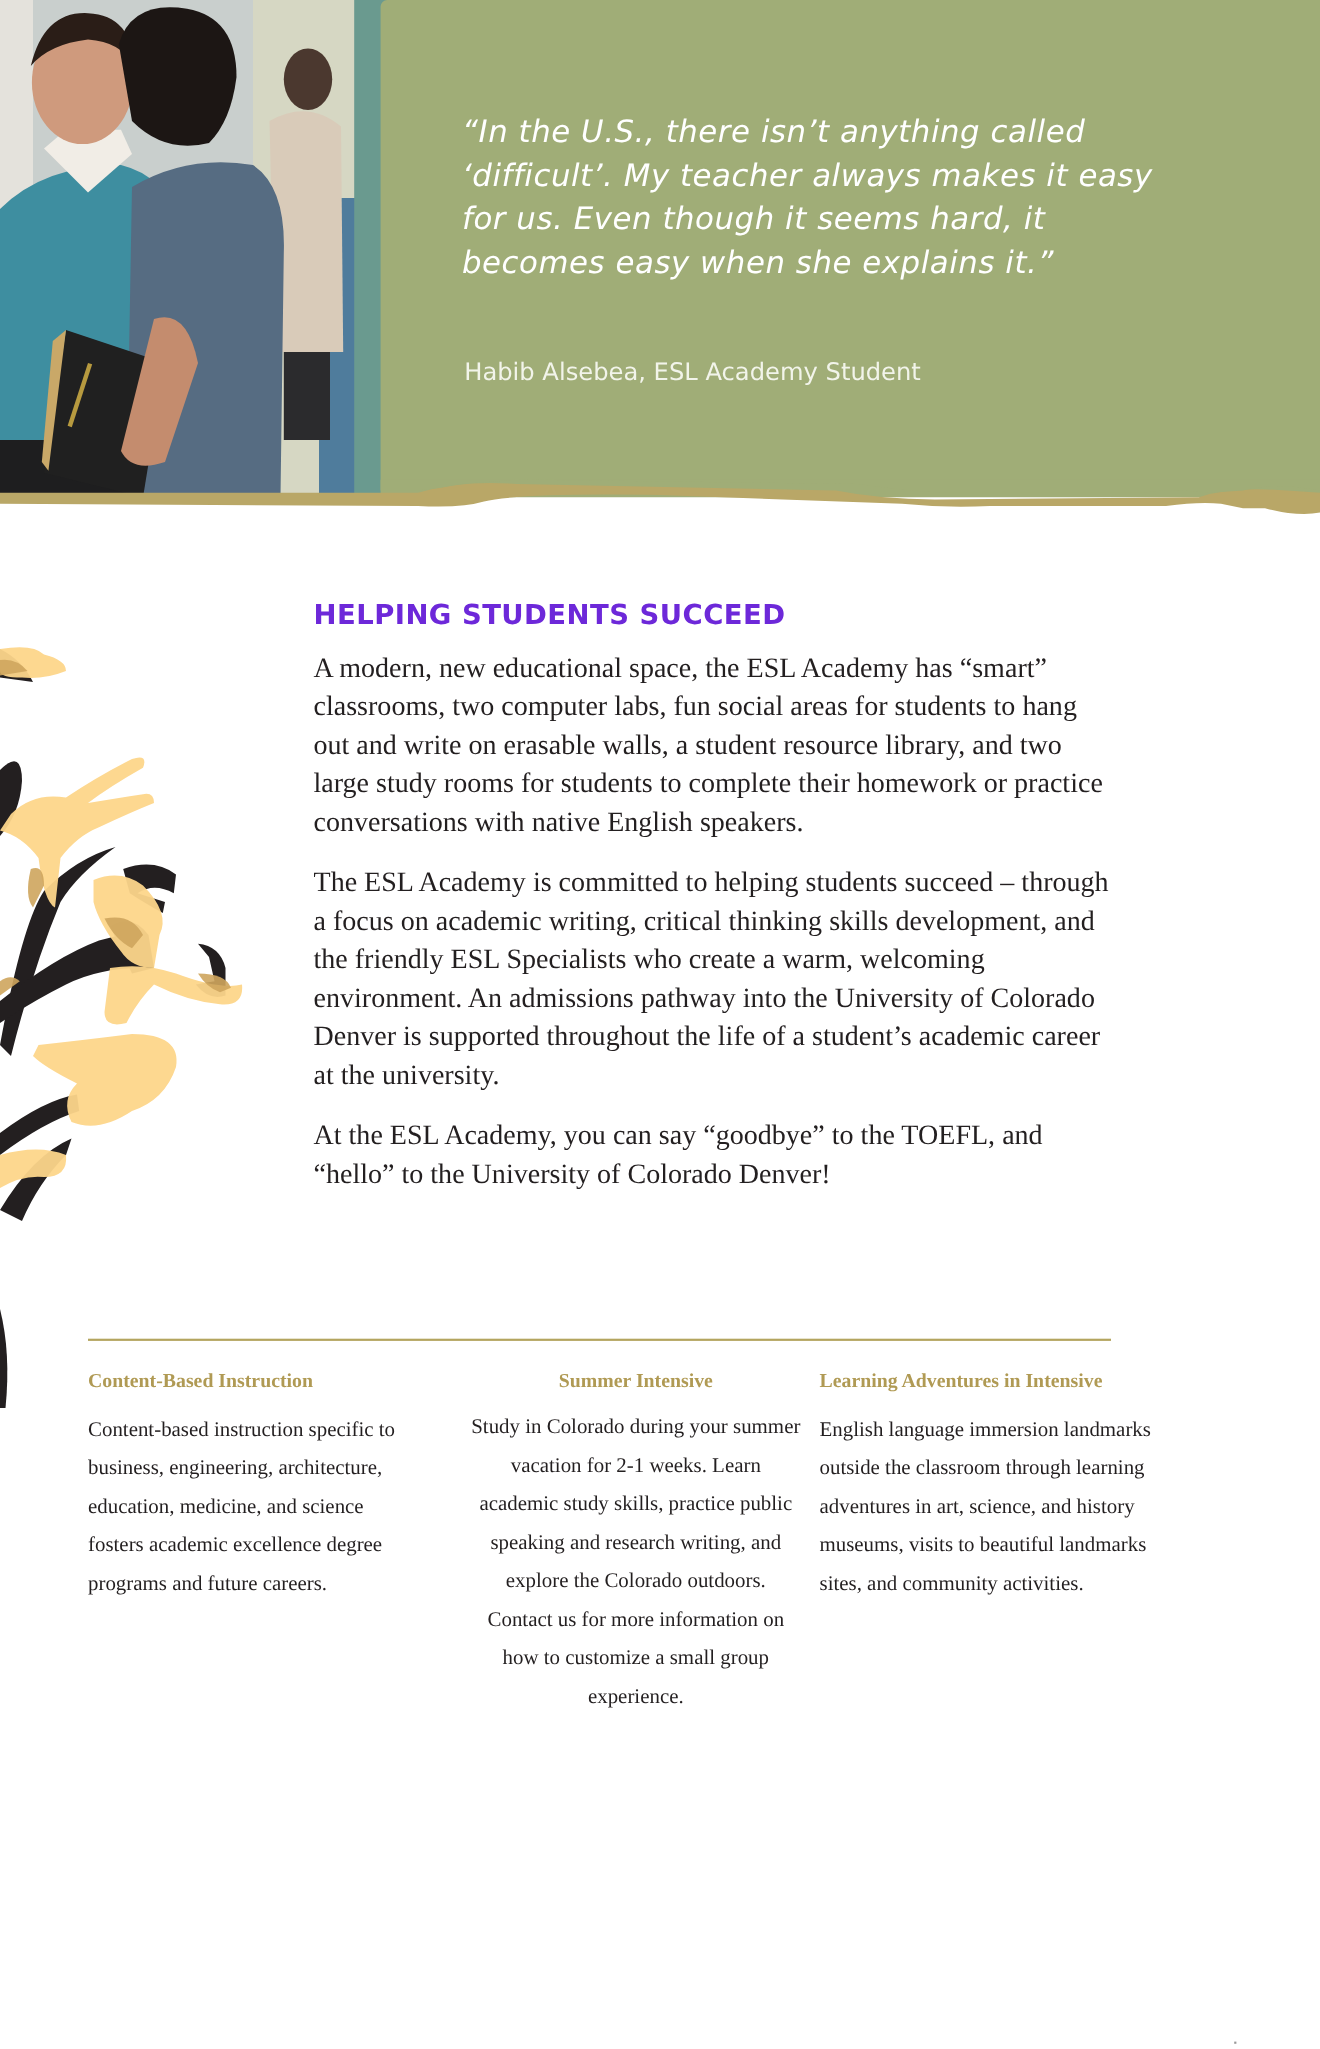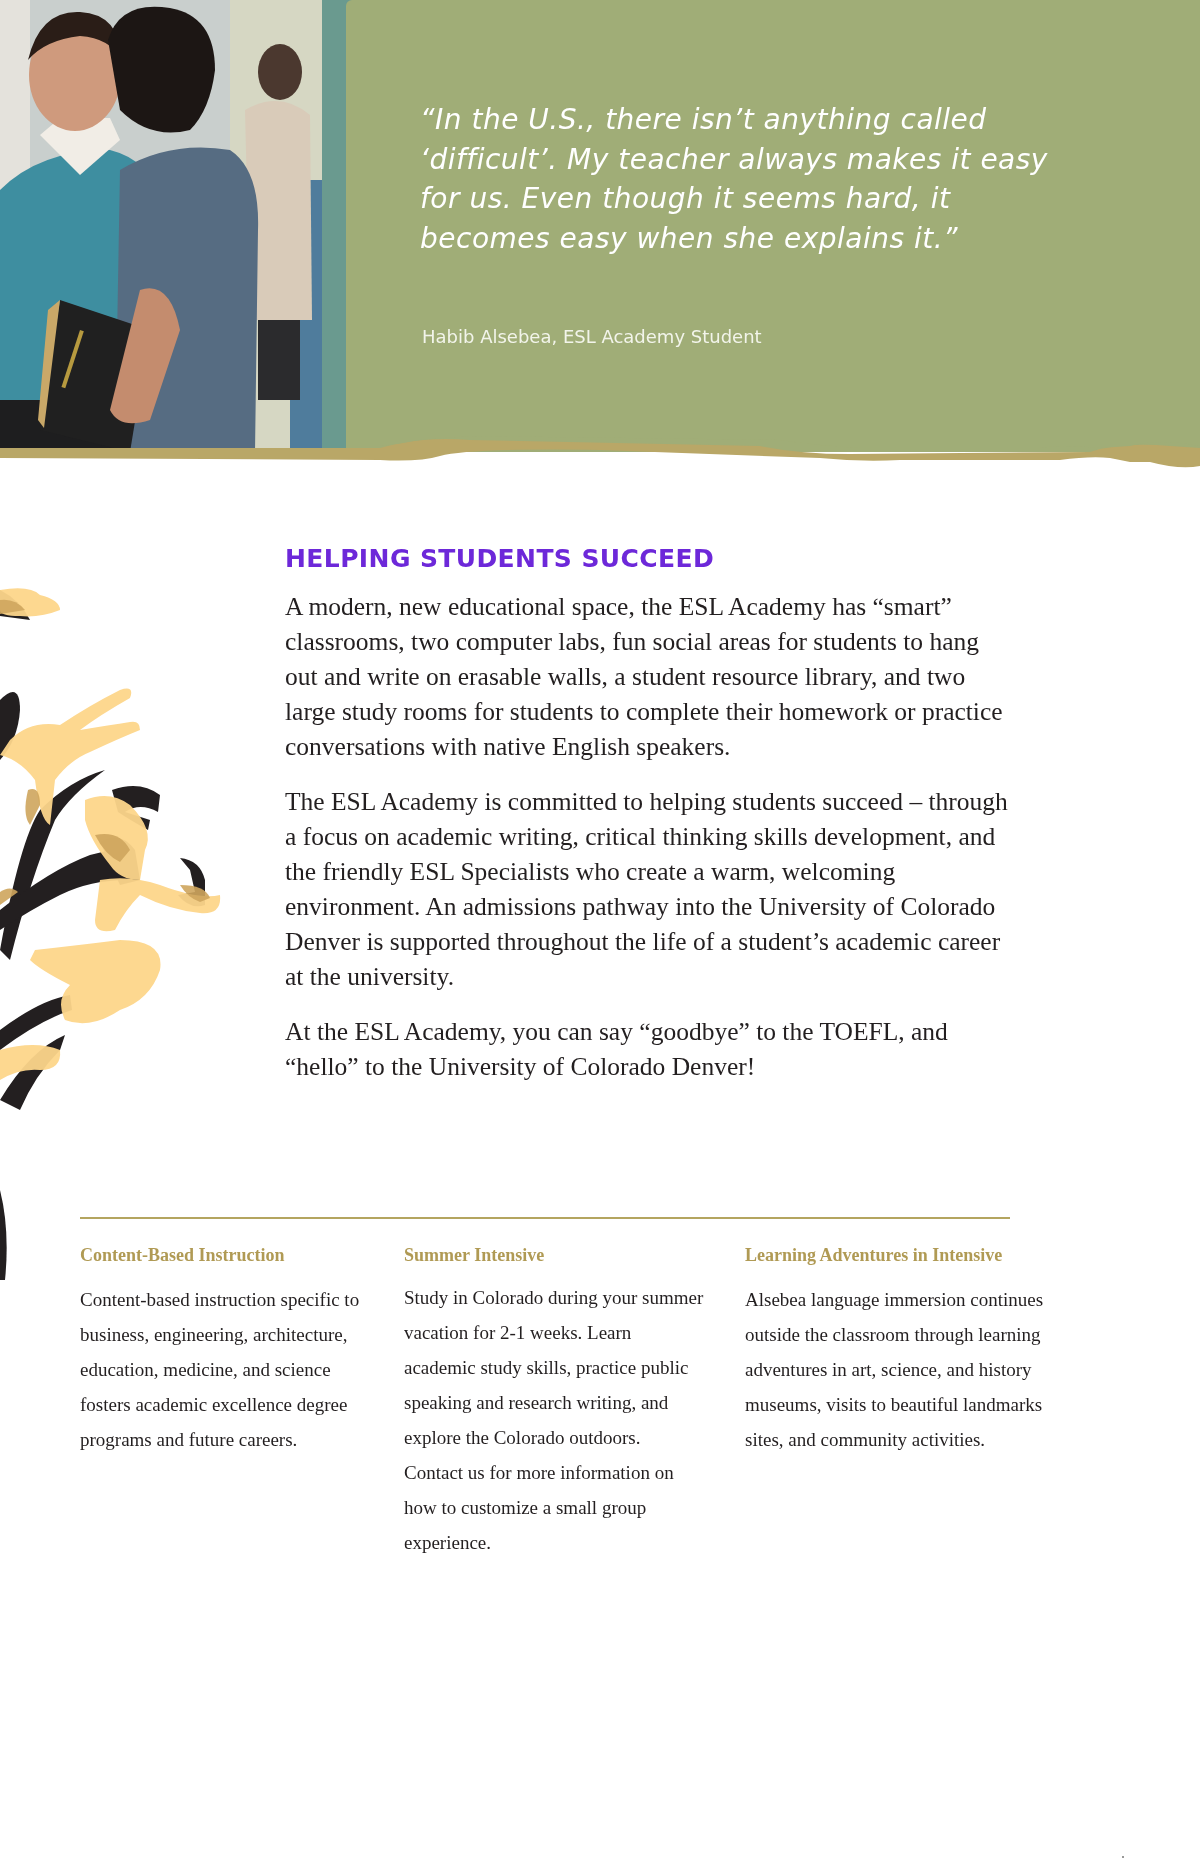--- a/index.html
+++ b/index.html
@@ -28,21 +28,21 @@
   .brush-edge { position: absolute; left: 0; top: 436px; width: 1200px; height: 34px; }
   .quote {
     position: absolute; left: 420px; top: 100px; width: 640px; margin: 0;
     color: #ffffff;
     font-family: "DejaVu Sans", sans-serif;
     font-style: italic; font-weight: normal;
     font-size: 28px; line-height: 39.5px; letter-spacing: 0.5px;
   }
   .attribution {
     position: absolute; left: 422px; top: 326px;
-    color: #f2f4ea; font-family: "DejaVu Sans", sans-serif; font-size: 18px;
+    color: #f2f4ea; font-family: "DejaVu Sans", sans-serif; font-size: 22px;
   }
   
   .tree { position: absolute; left: 0; top: 580px; width: 230px; height: 740px; }
   
   .article { position: absolute; left: 285px; top: 544px; width: 740px; }
   .heading {
     margin: 0 0 16px 0;
     font-family: "DejaVu Sans", sans-serif; font-weight: bold;
     font-size: 25px; letter-spacing: 0.4px; color: #6d28d9;
   }
@@ -51,21 +51,21 @@
     font-size: 25.5px; line-height: 35px; color: #231f20;
   }
   
   .divider {
     position: absolute; left: 80px; top: 1217px; width: 930px; height: 2px;
     background: #b4a55f;
   }
   .columns { position: absolute; left: 80px; top: 1238px; width: 1100px; }
   .col { position: absolute; top: 0; width: 300px; }
   .col-0 { left: 0; }
-  .col-1 { left: 324px; }
+  .col-1 { left: 348px; text-align: center; }
   .col-2 { left: 665px; width: 330px; }
   .col-title {
     margin: 0 0 10px 0;
     font-weight: bold; font-size: 18px; line-height: 34px; color: #b09a54;
   }
   .col-1 .col-title { margin-bottom: 8px; }
   .col-text { margin: 0; font-size: 19px; line-height: 35px; color: #231f20; }
   .page-dot {
     position: absolute; left: 1122px; top: 1856px; width: 2px; height: 2px; background: #999;
   }
@@ -154,16 +154,16 @@
   <div class="col col-0">
     <h3 class="col-title">Content-Based Instruction</h3>
     <p class="col-text">Content-based instruction specific to business, engineering, architecture, education, medicine, and science fosters academic excellence degree programs and future careers.</p>
   </div>
   <div class="col col-1">
     <h3 class="col-title">Summer Intensive</h3>
     <p class="col-text">Study in Colorado during your summer vacation for 2-1 weeks. Learn academic study skills, practice public speaking and research writing, and explore the Colorado outdoors. Contact us for more information on how to customize a small group experience.</p>
   </div>
   <div class="col col-2">
     <h3 class="col-title">Learning Adventures in Intensive</h3>
-    <p class="col-text">Alsebea language immersion continues outside the classroom through learning adventures in art, science, and history museums, visits to beautiful landmarks sites, and community activities.</p>
+    <p class="col-text">English language immersion landmarks outside the classroom through learning adventures in art, science, and history museums, visits to beautiful landmarks sites, and community activities.</p>
   </div>
 </div>
 <div class="page-dot"></div>
 
 </body></html>

